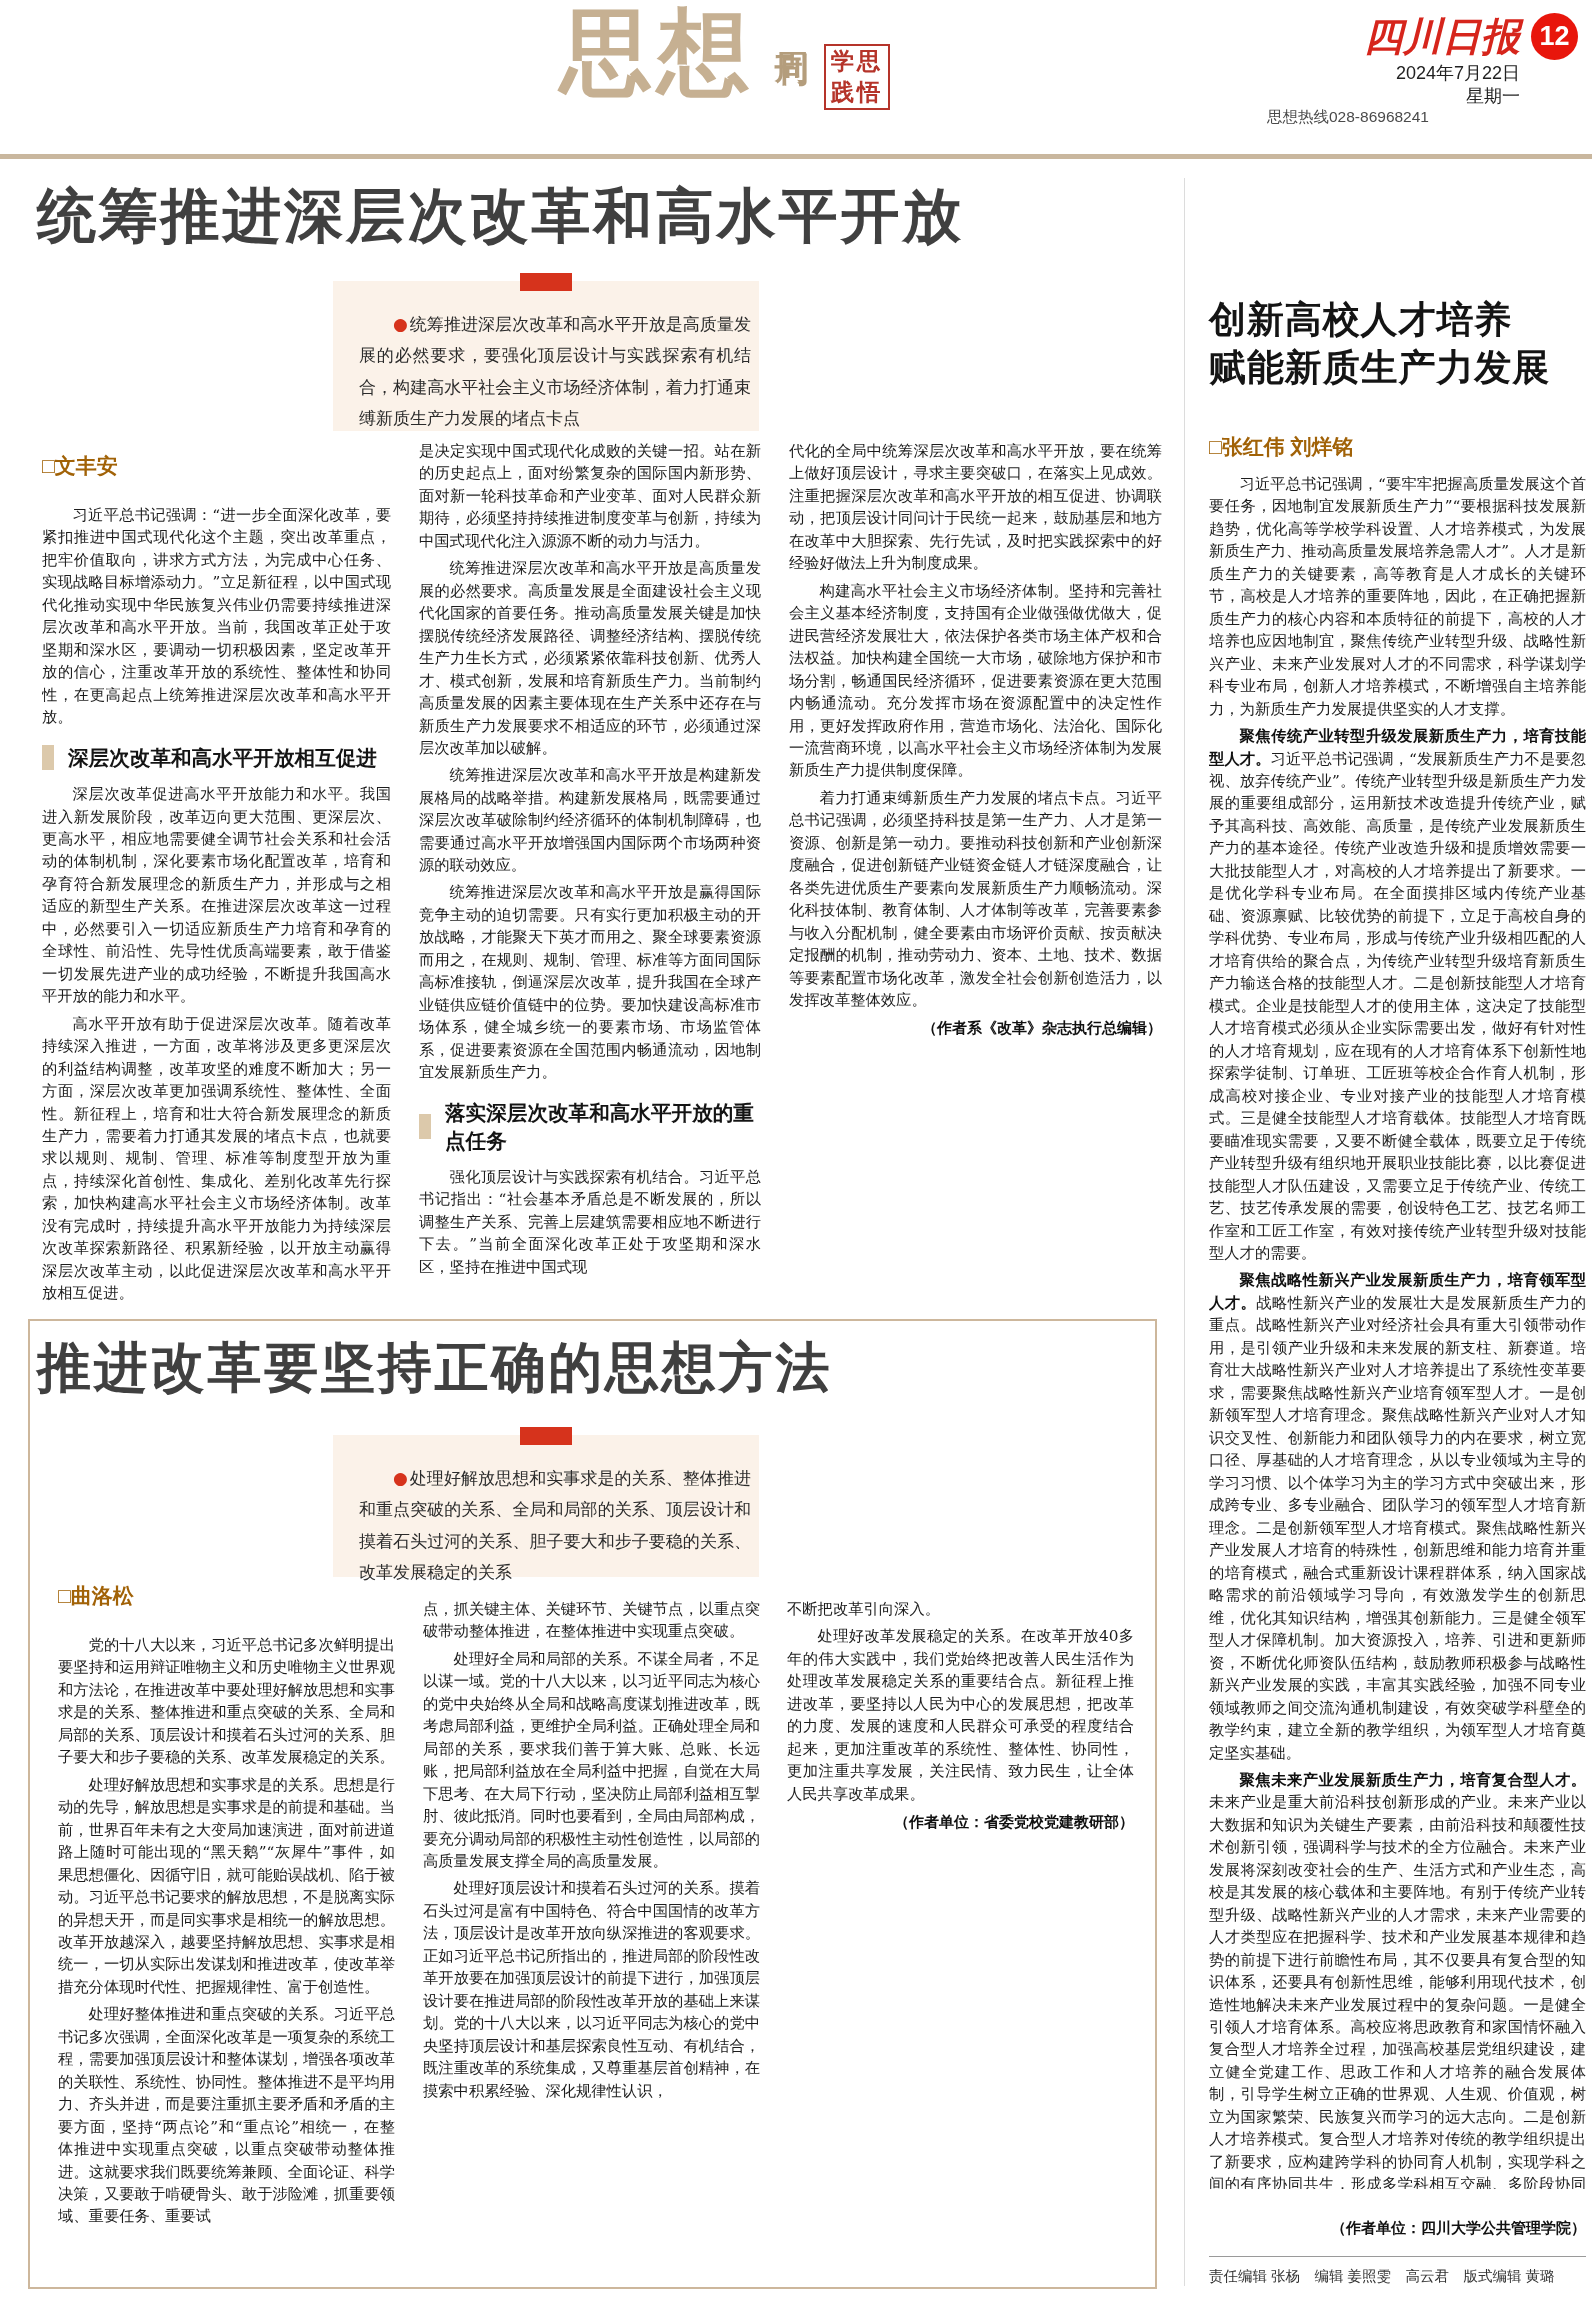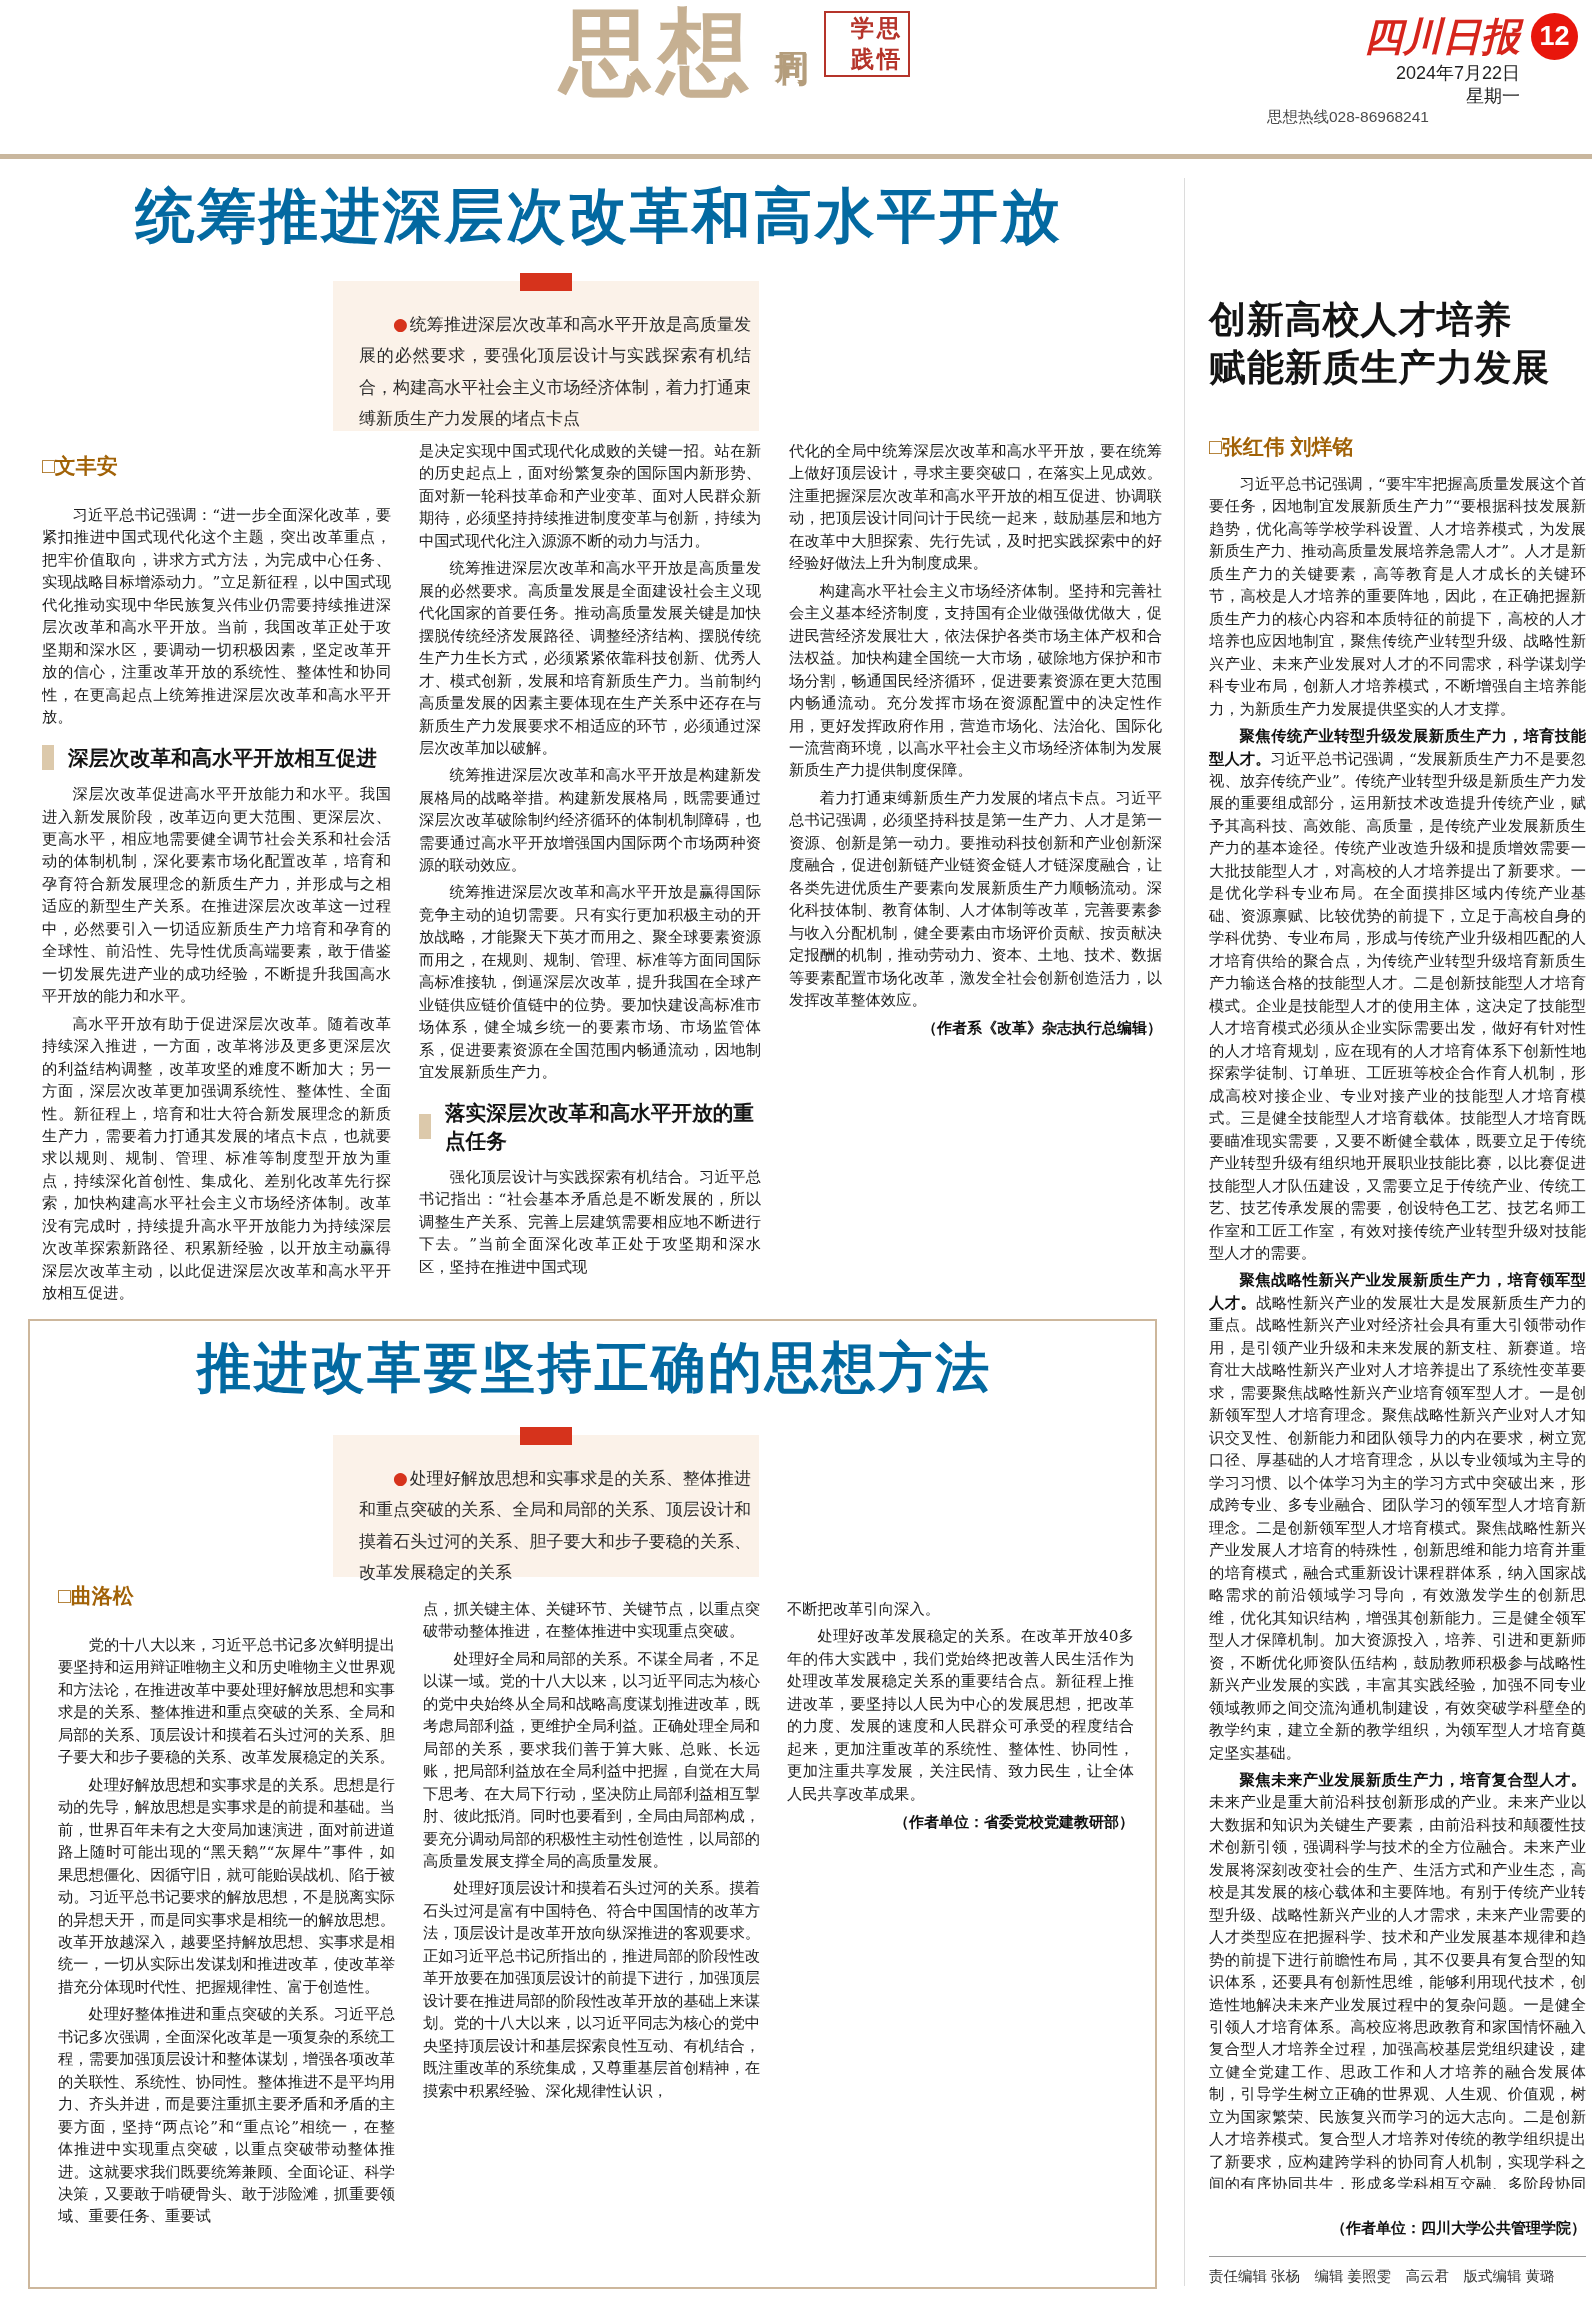--- a/index.html
+++ b/index.html
@@ -16,22 +16,22 @@
   .paper{font-family:"DejaVu Serif",serif;font-style:italic;font-weight:bold;font-size:39px;
          color:#d6251c;line-height:1;}
   .pagenum{width:47px;height:47px;border-radius:50%;background:#e8160c;color:#fff;
            font-family:"Liberation Sans",sans-serif;font-size:27px;font-weight:bold;
            display:flex;align-items:center;justify-content:center;}
   .dateline{font-family:"Liberation Sans",sans-serif;font-size:18px;color:#222;text-align:right;line-height:1.3;}
   .hotline{font-family:"Liberation Sans",sans-serif;font-size:15.5px;color:#4a4a4a;text-align:left;}
   .mast-rule{height:4.7px;background:#c9b79e;}
   .vrule{width:0.9px;background:#dcdcdc;}
   
-  .headline{font-family:"Liberation Sans",sans-serif;font-weight:bold;color:#0369a1;
-            text-align:center;letter-spacing:2.8px;line-height:1.1;}
+  .headline{font-family:"Liberation Sans",sans-serif;font-weight:bold;color:#404040;
+            text-align:left;letter-spacing:2.8px;line-height:1.1;}
   .h1a{font-size:59px;}
   .h2a{font-size:54px;}
   
   .sumbox{background:#fbf2e9;}
   .sumtab{position:absolute;left:50%;top:-8.4px;margin-left:-26px;width:52px;height:18px;background:#d6331c;}
   .sumtext{margin:0;padding:28px 8px 0 26px;font-size:17px;line-height:1.85;color:#2b2b2b;
            text-align:justify;text-indent:2em;font-family:"DejaVu Serif",serif;}
   .dot{color:#d6331c;margin-right:1.9px;}
   
   .col{position:absolute;overflow:hidden;}
@@ -55,21 +55,21 @@
 </style>
 </head>
 <body>
 
 <div class="page">
 
   <div class="abs logo" style="left:560px;top:5.6px;">思想</div>
   <div class="abs weekly" style="left:770px;top:24px;">
     <div style="writing-mode:vertical-rl;letter-spacing:1.9px;margin:0 auto;">周刊</div>
   </div>
-  <div class="abs seal" style="left:824px;top:11px;padding-left:20px;">
+  <div class="abs seal" style="left:824px;top:44px;">
     <div>学思</div>
     <div>践悟</div>
   </div>
 
   <div class="abs paper" style="right:73px;top:17px;">四川日报</div>
   <div class="abs pagenum" style="right:15px;top:13px;">12</div>
   <div class="abs dateline" style="right:73px;top:62px;width:244px;">
     <div>2024年7月22日</div>
     <div>星期一</div>
   </div>

